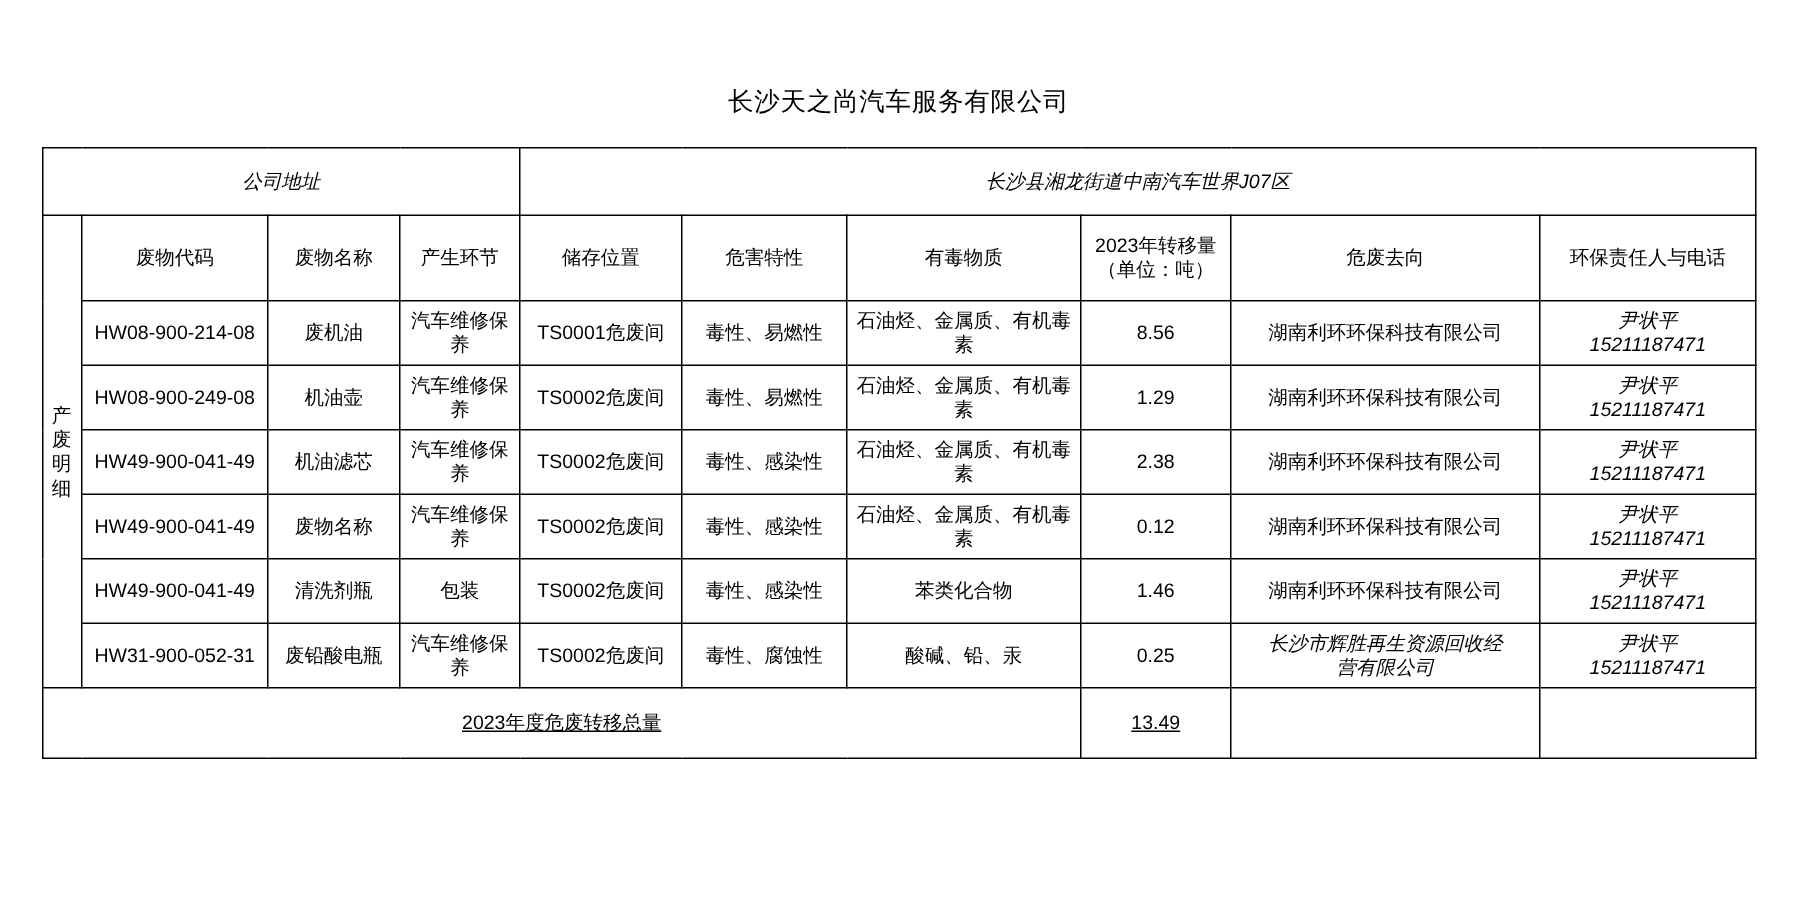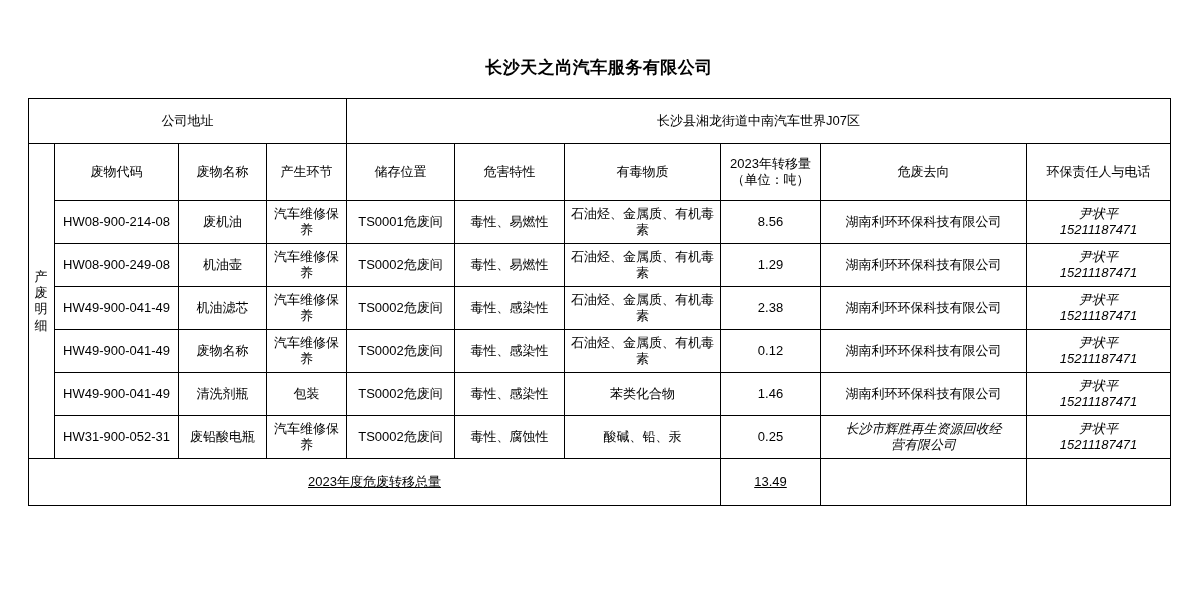--- a/index.html
+++ b/index.html
@@ -16,21 +16,21 @@
   }
   .page {
     position: relative;
     width: 1198px;
     height: 603px;
     box-sizing: border-box;
   }
   .doc-title {
     text-align: center;
     font-size: 17px;
-    font-weight: bold;
+    font-weight: normal;
     letter-spacing: 0.5px;
     padding-top: 58px;
     padding-bottom: 0;
     line-height: 1.2;
   }
   .table-wrap {
     margin: 20px 28px 0 28px;
   }
   table.waste {
     border-collapse: collapse;
@@ -43,20 +43,21 @@
     vertical-align: middle;
     font-size: 13px;
     font-weight: normal;
     padding: 2px 3px;
     line-height: 1.25;
   }
   .addr-label, .addr-value {
     font-size: 17px;
     font-weight: bold;
     height: 40px;
+    font-style: italic;
   }
   .hdr td {
     font-weight: bold;
     font-size: 13.5px;
     height: 52px;
   }
   .vert-label {
     font-size: 17px;
     font-weight: bold;
     width: 26px;

